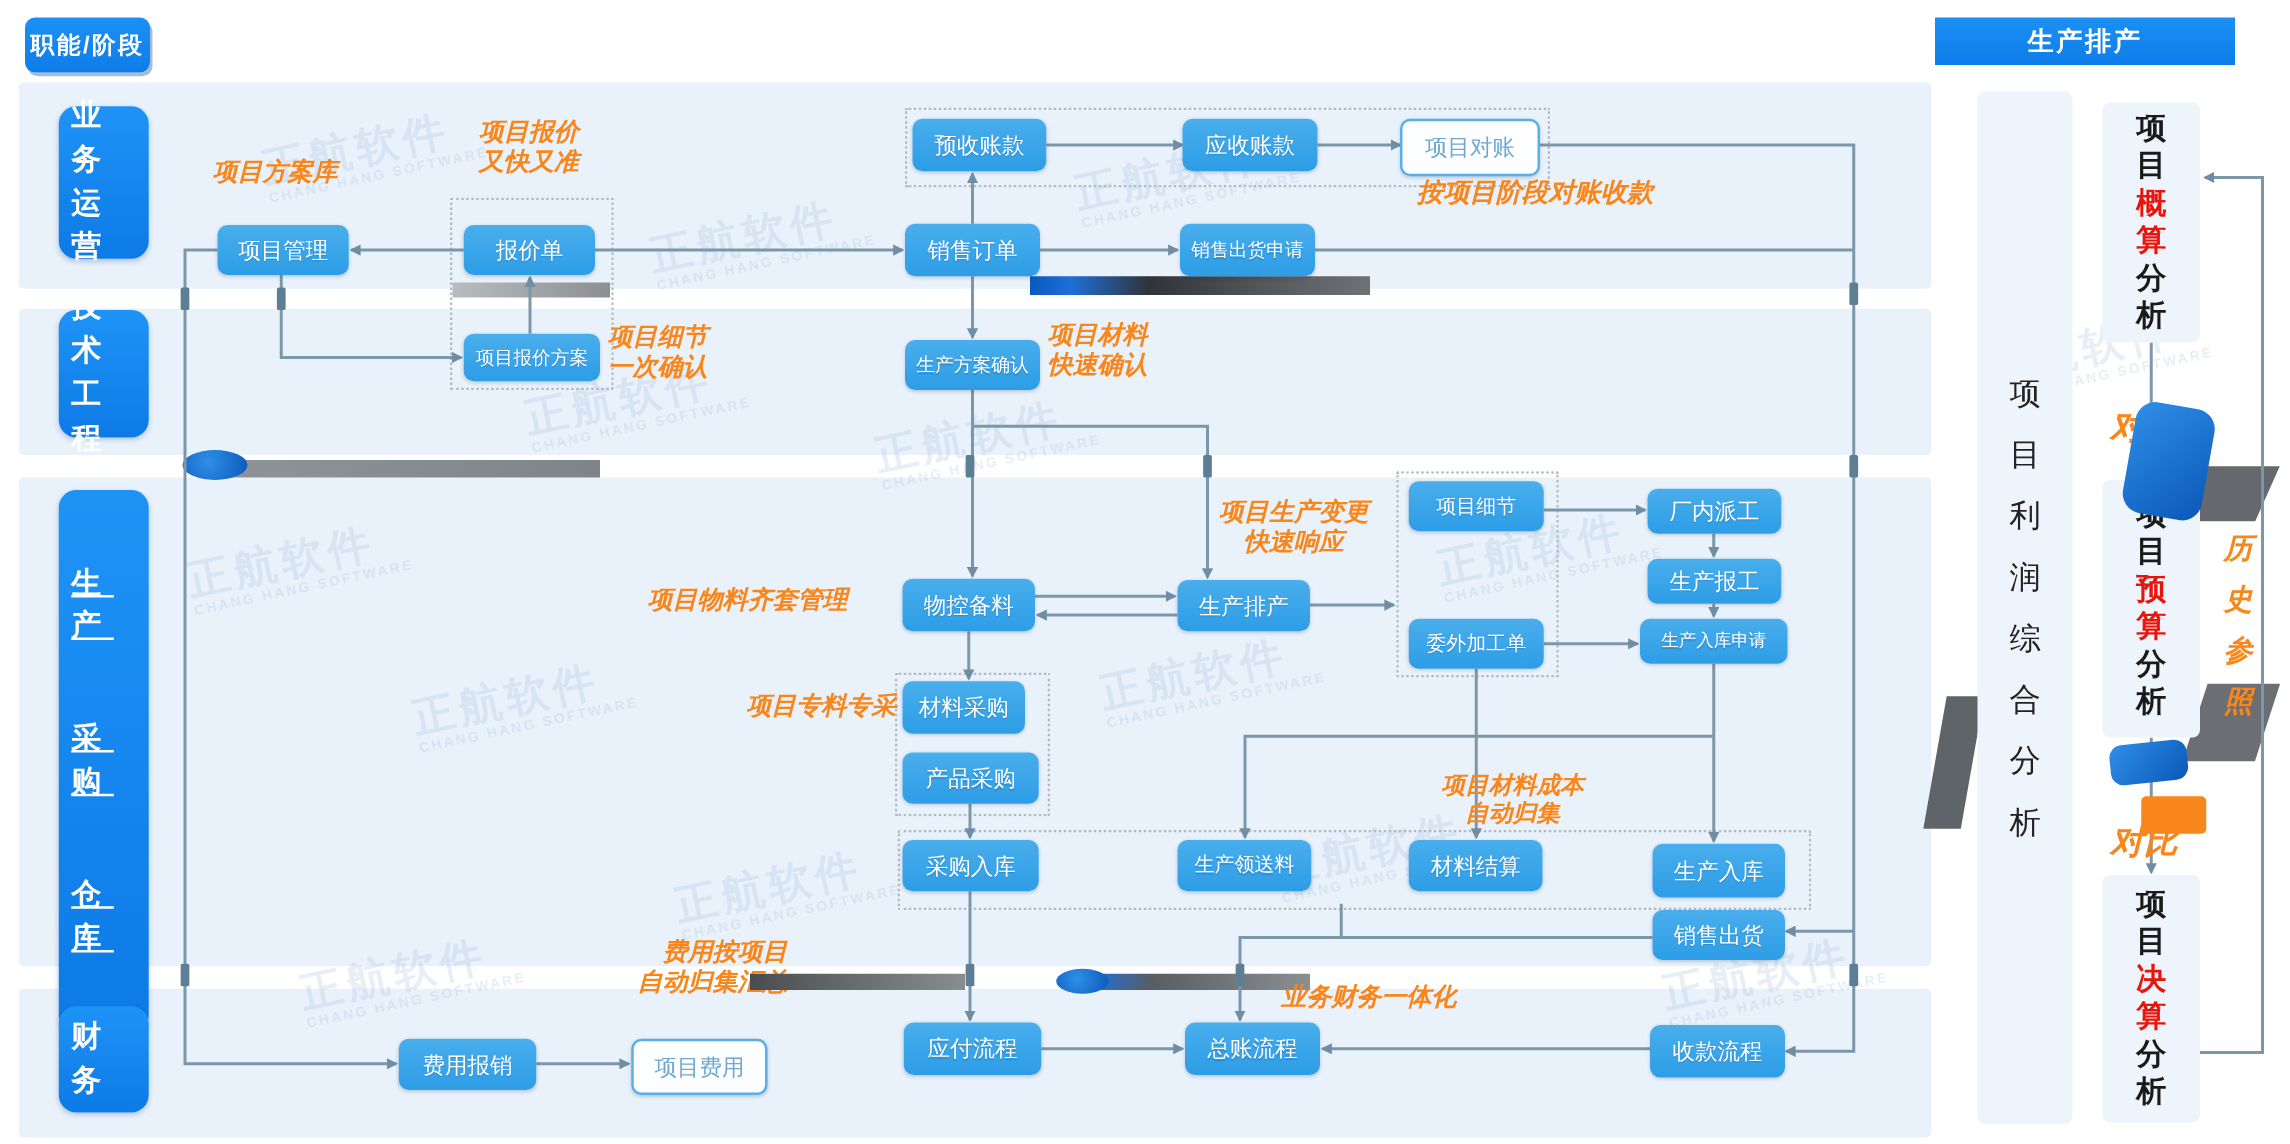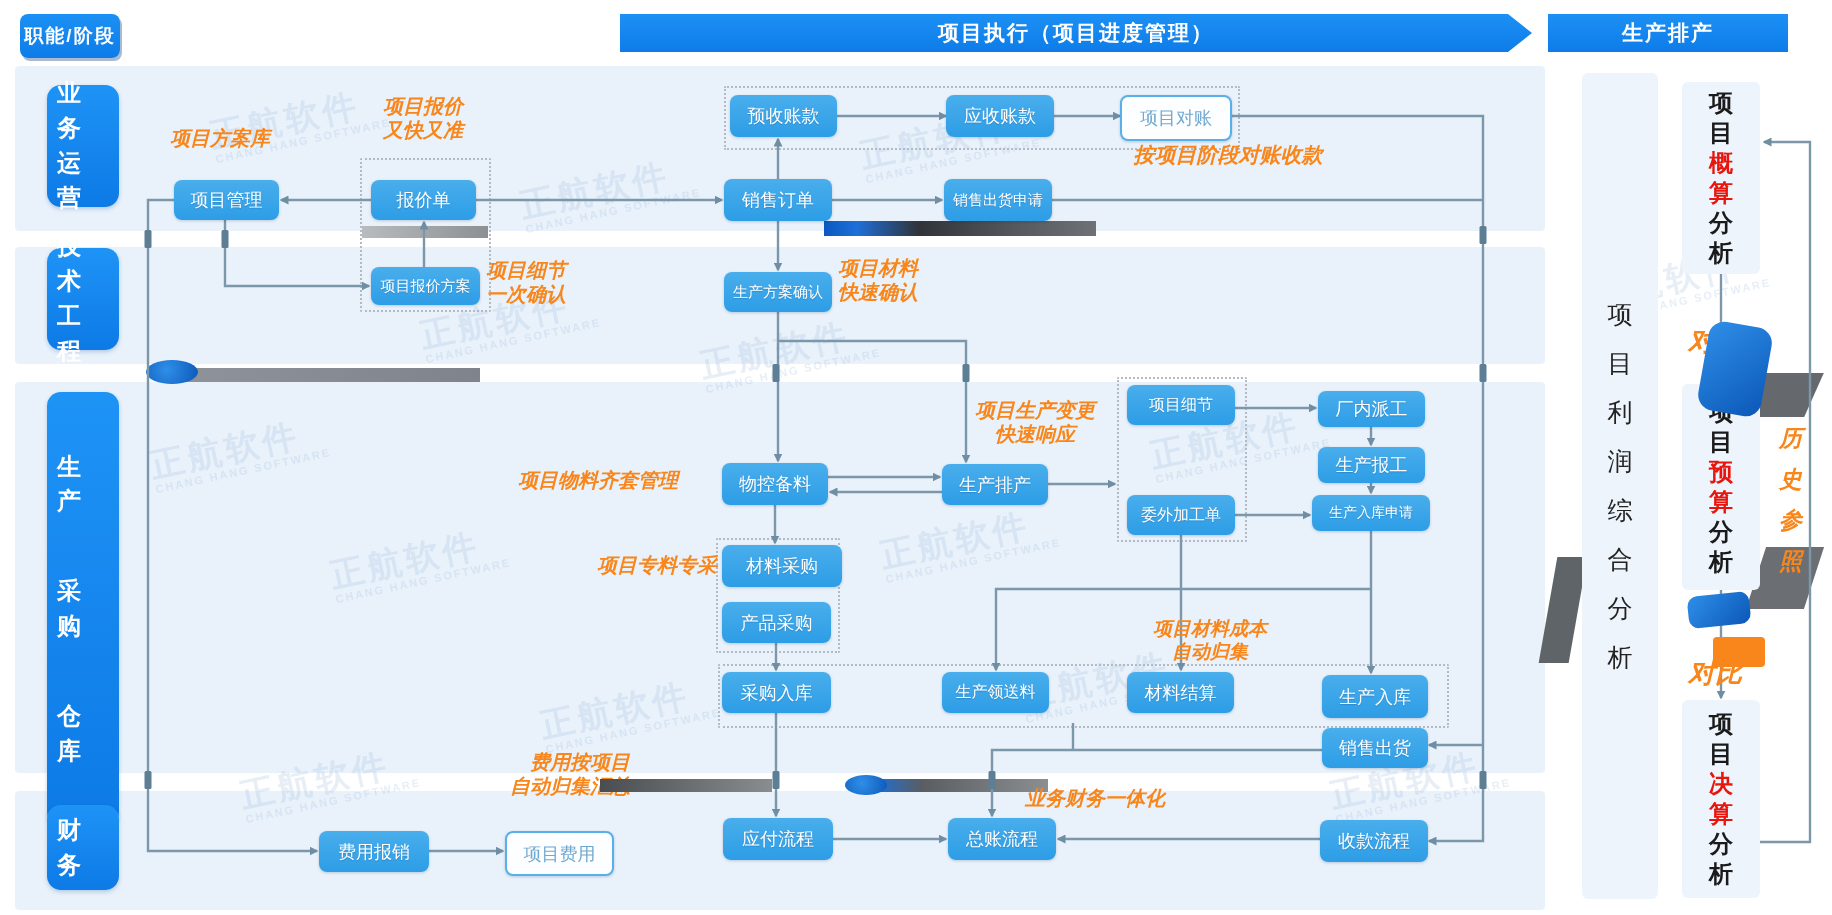--- a/index.html
+++ b/index.html
@@ -8,21 +8,21 @@
   .band{position:absolute;background:#e9f2fb;border-radius:4px;z-index:1;}
   .hdr{position:absolute;display:flex;align-items:center;justify-content:center;
        background:linear-gradient(180deg,#1c90f4,#0d7ce9);color:#fff;font-weight:bold;
        font-size:21px;letter-spacing:2px;z-index:5;}
   .hdr-corner{border-radius:8px;font-size:19px;box-shadow:2px 3px 0 rgba(10,60,120,.35);}
   .hdr-arrow{clip-path:polygon(0 0,calc(100% - 24px) 0,100% 50%,calc(100% - 24px) 100%,0 100%);}
   .side{position:absolute;display:flex;flex-direction:column;align-items:center;justify-content:center;
         background:linear-gradient(180deg,#1e93f6,#0d7ae6);border-radius:14px;color:#fff;
         font-weight:bold;font-size:24px;z-index:5;box-shadow:0 2px 4px rgba(20,80,160,.25);}
   .side .sl{line-height:1.45;letter-spacing:10px;padding-left:10px;}
-  .side.tall{justify-content:space-around;padding:30px 0;}
+  .side.tall{justify-content:space-around;padding:30px 0;text-decoration:underline;}
   .node{position:absolute;display:flex;align-items:center;justify-content:center;
         background:linear-gradient(180deg,#49aeec,#2d9de6);color:#fff;border-radius:8px;
         font-size:18px;z-index:6;box-shadow:0 1px 3px rgba(0,40,90,.2);text-shadow:0 1px 1px rgba(0,30,70,.2);white-space:nowrap;}
   .node.outline{background:#fdfeff;border:2px solid #58b0ea;color:#70a8d0;text-shadow:none;}
   .dashedrect{position:absolute;border:2px dotted #b3bac2;z-index:3;border-radius:2px;}
   .ann{position:absolute;color:#f8861b;font-weight:bold;font-style:italic;z-index:7;
        line-height:1.2;white-space:nowrap;}
   .panel{position:absolute;background:#edf4fb;border-radius:6px;z-index:4;
          display:flex;flex-direction:column;align-items:center;justify-content:center;}
   .vchar{display:block;text-align:center;}
@@ -35,21 +35,20 @@
   .cmp{position:absolute;color:#f8861b;font-weight:bold;font-style:italic;z-index:7;margin-top:20px;}
   .hist{position:absolute;color:#f8861b;font-weight:bold;font-style:italic;z-index:7;
         display:flex;flex-direction:column;align-items:center;}
 </style>
 </head>
 <body>
 
 <div id="canvas">
 
   <div class="hdr hdr-corner" style="left:20px;top:14px;width:100px;height:44px;">职能/阶段</div>
-  <div class="hdr hdr-arrow" style="left:620px;top:14px;width:912px;height:38px;">项目执行（项目进度管理）</div>
   <div class="hdr" style="left:1548px;top:14px;width:240px;height:38px;">生产排产</div>
 
   <div id="bands-layer">
       <div class="band" style="left: 15px; top: 66px; width: 1530px; height: 165px;"></div>
       <div class="band" style="left: 15px; top: 247px; width: 1530px; height: 117px;"></div>
       <div class="band" style="left: 15px; top: 382px; width: 1530px; height: 391px;"></div>
       <div class="band" style="left: 15px; top: 791px; width: 1530px; height: 119px;"></div>
     </div>
   <div id="wm-layer">
       <div class="wm" style="left: 210px; top: 100px;">
@@ -214,21 +213,21 @@
       <div class="node" style="left: 944px; top: 179px; width: 108px; height: 42px; font-size: 15px;">销售出货申请</div>
       <div class="node" style="left: 371px; top: 267px; width: 109px; height: 38px; font-size: 15px;">项目报价方案</div>
       <div class="node" style="left: 724px; top: 272px; width: 108px; height: 40px; font-size: 15px;">生产方案确认</div>
       <div class="node" style="left: 722px; top: 463px; width: 106px; height: 42px; font-size: 18px;">物控备料</div>
       <div class="node" style="left: 942px; top: 464px; width: 106px; height: 41px; font-size: 18px;">生产排产</div>
       <div class="node" style="left: 1127px; top: 385px; width: 108px; height: 40px; font-size: 16px;">项目细节</div>
       <div class="node" style="left: 1127px; top: 495px; width: 108px; height: 40px; font-size: 16px;">委外加工单</div>
       <div class="node" style="left: 1318px; top: 391px; width: 107px; height: 36px; font-size: 18px;">厂内派工</div>
       <div class="node" style="left: 1318px; top: 447px; width: 107px; height: 36px; font-size: 18px;">生产报工</div>
       <div class="node" style="left: 1312px; top: 495px; width: 118px; height: 36px; font-size: 14px;">生产入库申请</div>
-      <div class="node" style="left: 722px; top: 545px; width: 120px; height: 42px; font-size: 18px;">材料采购</div>
+      <div class="node" style="left: 722px; top: 545px; width: 98px; height: 42px; font-size: 18px;">材料采购</div>
       <div class="node" style="left: 722px; top: 602px; width: 109px; height: 41px; font-size: 18px;">产品采购</div>
       <div class="node" style="left: 722px; top: 672px; width: 109px; height: 41px; font-size: 18px;">采购入库</div>
       <div class="node" style="left: 942px; top: 672px; width: 107px; height: 41px; font-size: 16px;">生产领送料</div>
       <div class="node" style="left: 1127px; top: 672px; width: 107px; height: 41px; font-size: 18px;">材料结算</div>
       <div class="node" style="left: 1322px; top: 675px; width: 106px; height: 43px; font-size: 18px;">生产入库</div>
       <div class="node" style="left: 1322px; top: 728px; width: 106px; height: 40px; font-size: 18px;">销售出货</div>
       <div class="node" style="left: 723px; top: 818px; width: 110px; height: 42px; font-size: 18px;">应付流程</div>
       <div class="node" style="left: 948px; top: 818px; width: 108px; height: 42px; font-size: 18px;">总账流程</div>
       <div class="node" style="left: 1320px; top: 820px; width: 108px; height: 42px; font-size: 18px;">收款流程</div>
       <div class="node" style="left: 319px; top: 831px; width: 110px; height: 41px; font-size: 18px;">费用报销</div>

